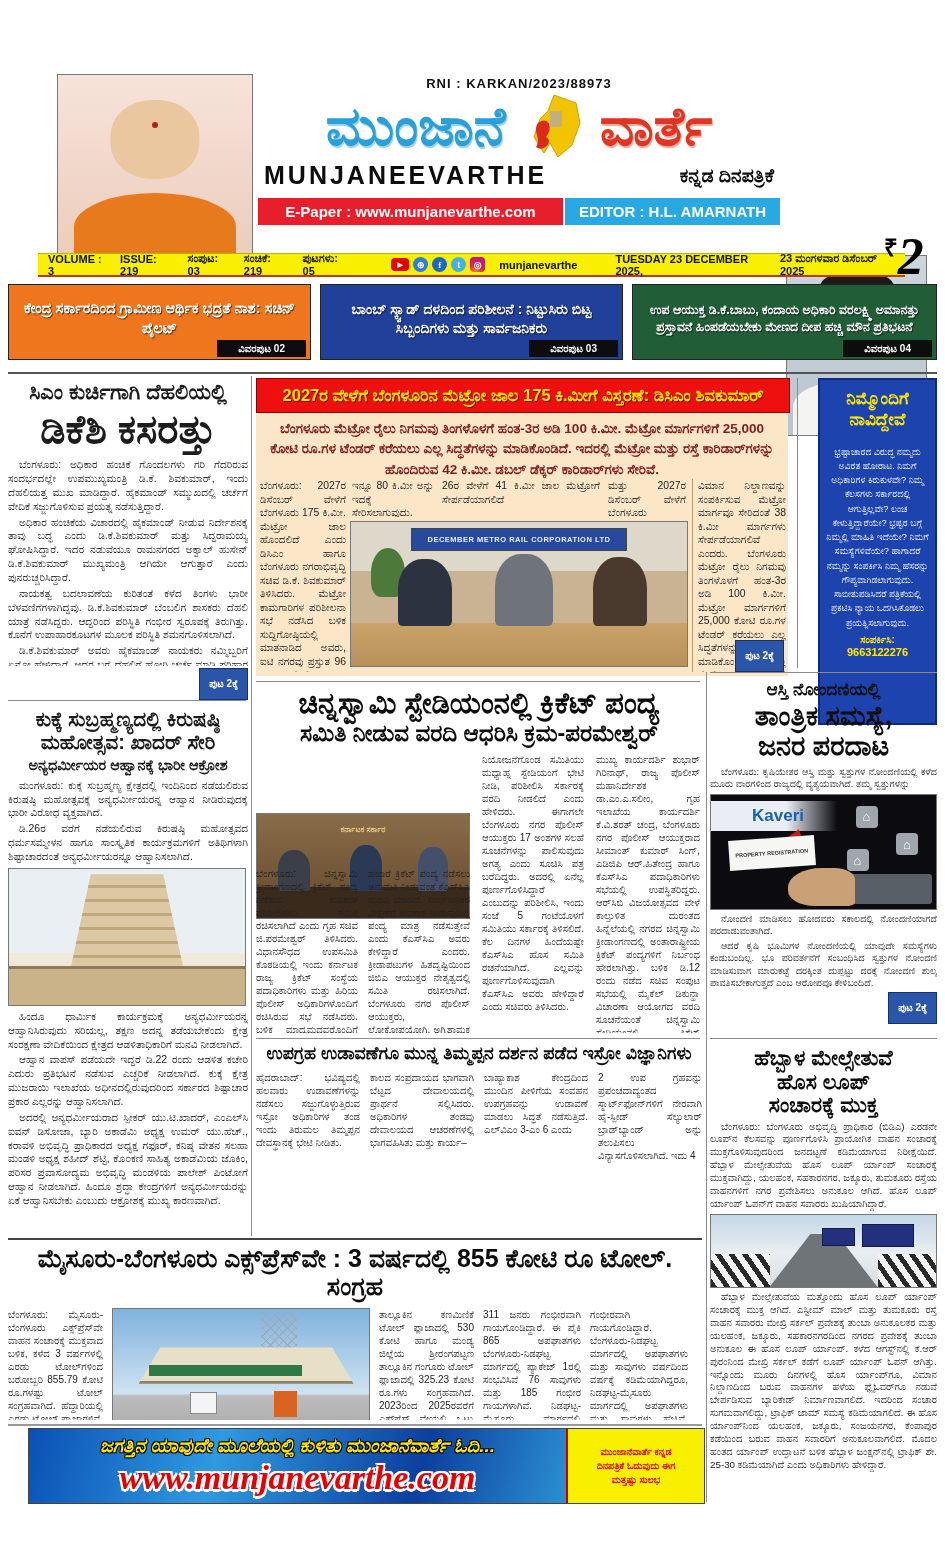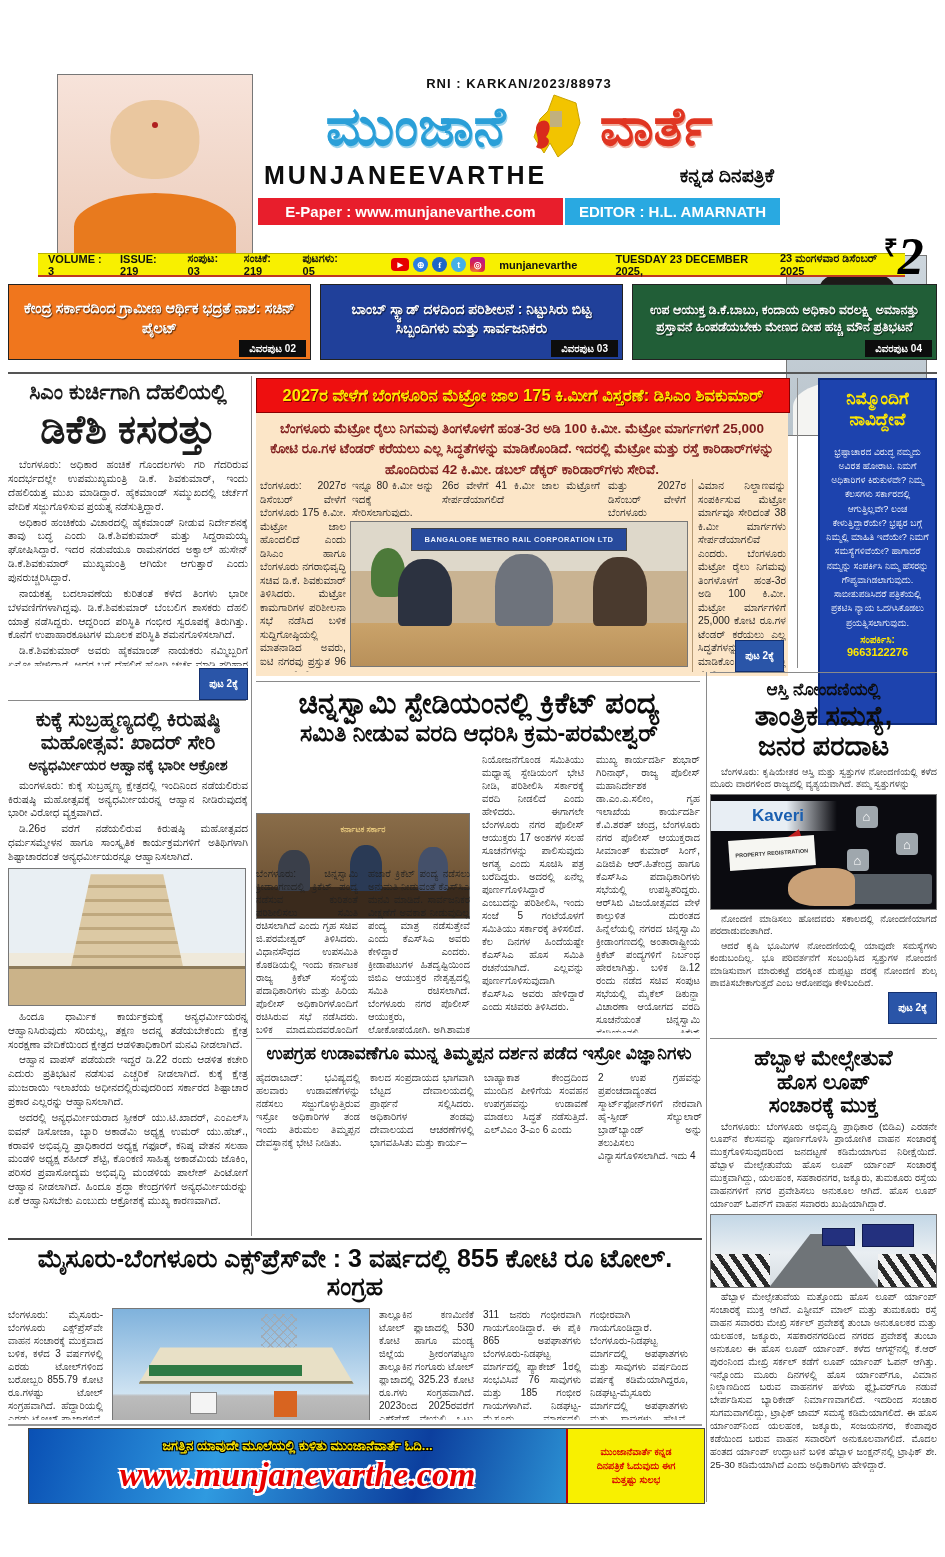--- a/index.html
+++ b/index.html
@@ -5,21 +5,21 @@
   html,body{margin:0;padding:0;background:#e9e9e9;}
   .page{position:relative;width:945px;height:1557px;background:#ffffff;margin:0 auto;overflow:hidden;
         font-family:"Liberation Sans",sans-serif;color:#1c1c1c;}
   .abs{position:absolute;}
   .hr{position:absolute;height:1px;background:#8a8a8a;}
   .vr{position:absolute;width:1px;background:#8a8a8a;}
   .bt{font-size:10.5px;line-height:1.32;text-align:justify;color:#222;}
   .bt p{margin:0 0 2px 0;text-indent:11px;}
   .tagblue{display:inline-block;background:#2a55a8;color:#fff;font-size:10px;font-weight:bold;
            padding:9px 9px;border:1px solid #14306e;text-align:right;}
-  .tagblack{position:absolute;background:#0d0d0d;color:#fff;font-size:10px;font-weight:bold;padding:2px 10px;}
+  .tagblack{position:absolute;background:#0d0d0d;color:#fff;font-size:10px;font-weight:bold;padding:2px 21px;}
   .kicker{font-weight:bold;text-align:center;line-height:1.15;}
   
   .rni{font-size:13px;font-weight:bold;letter-spacing:1px;color:#111;}
   .title-kn{font-size:54px;font-weight:bold;line-height:1;}
   .t-blue{color:#2a9fd8;text-shadow:1px 2px 0 #9fd4ec;}
   .t-red{color:#e03522;text-shadow:1px 2px 0 #f0b0a0;}
   .title-en{font-size:25px;font-weight:bold;letter-spacing:3px;color:#0d0d0d;}
   .tagline{font-size:19px;font-weight:bold;color:#0d0d0d;}
   .band{height:27px;display:flex;align-items:center;justify-content:center;color:#fff;
         font-size:15px;font-weight:bold;}
@@ -106,21 +106,21 @@
                  repeating-linear-gradient(-45deg,rgba(160,170,180,.9) 0 1px,transparent 1px 6px);}
   .ph-toll .grn{position:absolute;left:14%;top:44%;width:60%;height:8%;background:#2f7a44;}
   .ph-toll .tk1{position:absolute;left:30%;bottom:18%;width:10%;height:16%;background:#f4f4f4;border:1px solid #888;}
   .ph-toll .tk2{position:absolute;left:63%;bottom:16%;width:9%;height:20%;background:#d86420;}
   
   .h-center{text-align:center;font-weight:bold;color:#0d0d0d;line-height:1.12;}
   
   .banner{background:linear-gradient(105deg,#0a50b4,#2f9ae0 28%,#0c3f9e 58%,#39b4ea 90%);
           border:1px solid #444;display:flex;align-items:stretch;box-sizing:border-box;}
   .banner .main{flex:1;display:flex;flex-direction:column;align-items:center;justify-content:center;gap:2px;}
-  .banner .l1{color:#ffe800;font-size:13px;font-weight:bold;text-shadow:1px 1px 0 #000,-1px -1px 0 #000,1px -1px 0 #000,-1px 1px 0 #000;}
+  .banner .l1{color:#ffe800;font-size:19px;font-weight:bold;text-shadow:1px 1px 0 #000,-1px -1px 0 #000,1px -1px 0 #000,-1px 1px 0 #000;font-style:italic;}
   .banner .url{font-family:"Liberation Serif",serif;font-style:italic;font-weight:bold;font-size:34px;color:#e80000;
       text-shadow:2px 2px 0 #fff,-2px -2px 0 #fff,2px -2px 0 #fff,-2px 2px 0 #fff,0 3px 0 #fff;}
   .banner .side{width:96px;background:#f8f000;border-left:2px solid #b00;color:#d80000;font-weight:bold;
       font-size:9.5px;line-height:1.5;display:flex;align-items:center;justify-content:center;text-align:center;padding:20px;}
 </style>
 </head>
 <body>
 
 <div class="page">
 
@@ -241,21 +241,21 @@
 
   <div class="abs redhead" style="left:256px;top:378px;width:532px;height:33px;">2027ರ ವೇಳೆಗೆ ಬೆಂಗಳೂರಿನ ಮೆಟ್ರೋ ಜಾಲ 175 ಕಿ.ಮೀಗೆ ವಿಸ್ತರಣೆ: ಡಿಸಿಎಂ ಶಿವಕುಮಾರ್</div>
   <div class="abs peach" style="left:256px;top:413px;width:532px;height:263px;">
     <div class="standfirst">ಬೆಂಗಳೂರು ಮೆಟ್ರೋ ರೈಲು ನಿಗಮವು ತಿಂಗಳೊಳಗೆ ಹಂತ-3ರ ಅಡಿ 100 ಕಿ.ಮೀ. ಮೆಟ್ರೋ ಮಾರ್ಗಗಳಿಗೆ 25,000 ಕೋಟಿ ರೂ.ಗಳ ಟೆಂಡರ್ ಕರೆಯಲು ಎಲ್ಲ ಸಿದ್ಧತೆಗಳನ್ನು ಮಾಡಿಕೊಂಡಿದೆ. ಇದರಲ್ಲಿ ಮೆಟ್ರೋ ಮತ್ತು ರಸ್ತೆ ಕಾರಿಡಾರ್‌ಗಳನ್ನು ಹೊಂದಿರುವ 42 ಕಿ.ಮೀ. ಡಬಲ್ ಡೆಕ್ಕರ್ ಕಾರಿಡಾರ್‌ಗಳು ಸೇರಿವೆ.</div>
     <div style="position:absolute;left:4px;right:4px;top:66px;bottom:4px;">
       <div class="mcol abs" style="left:0;top:0;width:86px;height:100%;overflow:hidden;">ಬೆಂಗಳೂರು: 2027ರ ಡಿಸೆಂಬರ್ ವೇಳೆಗೆ ಬೆಂಗಳೂರು 175 ಕಿ.ಮೀ. ಮೆಟ್ರೋ ಜಾಲ ಹೊಂದಲಿದೆ ಎಂದು ಡಿಸಿಎಂ ಹಾಗೂ ಬೆಂಗಳೂರು ನಗರಾಭಿವೃದ್ಧಿ ಸಚಿವ ಡಿ.ಕೆ. ಶಿವಕುಮಾರ್ ತಿಳಿಸಿದರು. ಮೆಟ್ರೋ ಕಾಮಗಾರಿಗಳ ಪರಿಶೀಲನಾ ಸಭೆ ನಡೆಸಿದ ಬಳಿಕ ಸುದ್ದಿಗೋಷ್ಠಿಯಲ್ಲಿ ಮಾತನಾಡಿದ ಅವರು, ಐಟಿ ನಗರವು ಪ್ರಸ್ತುತ 96 ಕಿ.ಮೀ ಮೆಟ್ರೋ ಜಾಲ ಹೊಂದಿದ್ದು, ಮುಂದಿನ ಎರಡು ವರ್ಷಗಳಲ್ಲಿ</div>
       <div class="mcol abs" style="left:92px;top:0;width:82px;height:38px;overflow:hidden;">ಇನ್ನೂ 80 ಕಿ.ಮೀ ಅನ್ನು ಇದಕ್ಕೆ ಸೇರಿಸಲಾಗುವುದು. ಡಿಸೆಂಬರ್</div>
       <div class="mcol abs" style="left:182px;top:0;width:158px;height:38px;overflow:hidden;">26ರ ವೇಳೆಗೆ 41 ಕಿ.ಮೀ ಜಾಲ ಮೆಟ್ರೋಗೆ ಸೇರ್ಪಡೆಯಾಗಲಿದೆ</div>
       <div class="mcol abs" style="left:348px;top:0;width:78px;height:38px;overflow:hidden;">ಮತ್ತು 2027ರ ಡಿಸೆಂಬರ್ ವೇಳೆಗೆ ಬೆಂಗಳೂರು ಅಂತಾರಾಷ್ಟ್ರೀಯ</div>
       <div class="photo ph-meet abs" style="left:90px;top:42px;width:338px;height:146px;">
-        <div class="banner">BANGALORE METRO RAIL CORPORATION LTD</div>
+        <div class="banner">DECEMBER METRO RAIL CORPORATION LTD</div>
         <div class="plant"></div>
         <div class="fig" style="left:14%;top:26%;width:16%;height:46%;background:#2c3240;"></div>
         <div class="fig" style="left:43%;top:22%;width:17%;height:50%;background:#6e737c;"></div>
         <div class="fig" style="left:72%;top:24%;width:16%;height:48%;background:#4a3a2e;"></div>
       </div>
       <div class="vr" style="left:432px;top:0;height:100%;background:#b59a74;"></div>
       <div class="mcol abs" style="left:438px;top:0;width:88px;height:100%;overflow:hidden;">ವಿಮಾನ ನಿಲ್ದಾಣವನ್ನು ಸಂಪರ್ಕಿಸುವ ಮೆಟ್ರೋ ಮಾರ್ಗವೂ ಸೇರಿದಂತೆ 38 ಕಿ.ಮೀ ಮಾರ್ಗಗಳು ಸೇರ್ಪಡೆಯಾಗಲಿವೆ ಎಂದರು. ಬೆಂಗಳೂರು ಮೆಟ್ರೋ ರೈಲು ನಿಗಮವು ತಿಂಗಳೊಳಗೆ ಹಂತ-3ರ ಅಡಿ 100 ಕಿ.ಮೀ. ಮೆಟ್ರೋ ಮಾರ್ಗಗಳಿಗೆ 25,000 ಕೋಟಿ ರೂ.ಗಳ ಟೆಂಡರ್ ಕರೆಯಲು ಎಲ್ಲ ಸಿದ್ಧತೆಗಳನ್ನು ಮಾಡಿಕೊಂಡಿದೆ. ಇದರಲ್ಲಿ ಮೆಟ್ರೋ ಮತ್ತು ರಸ್ತೆ ಕಾರಿಡಾರ್‌ಗಳನ್ನು ಹೊಂದಿರುವ</div>
       <span class="tagblue" style="position:absolute;right:0;bottom:0;">ಪುಟ 2ಕ್ಕೆ</span>
     </div>
   </div>

